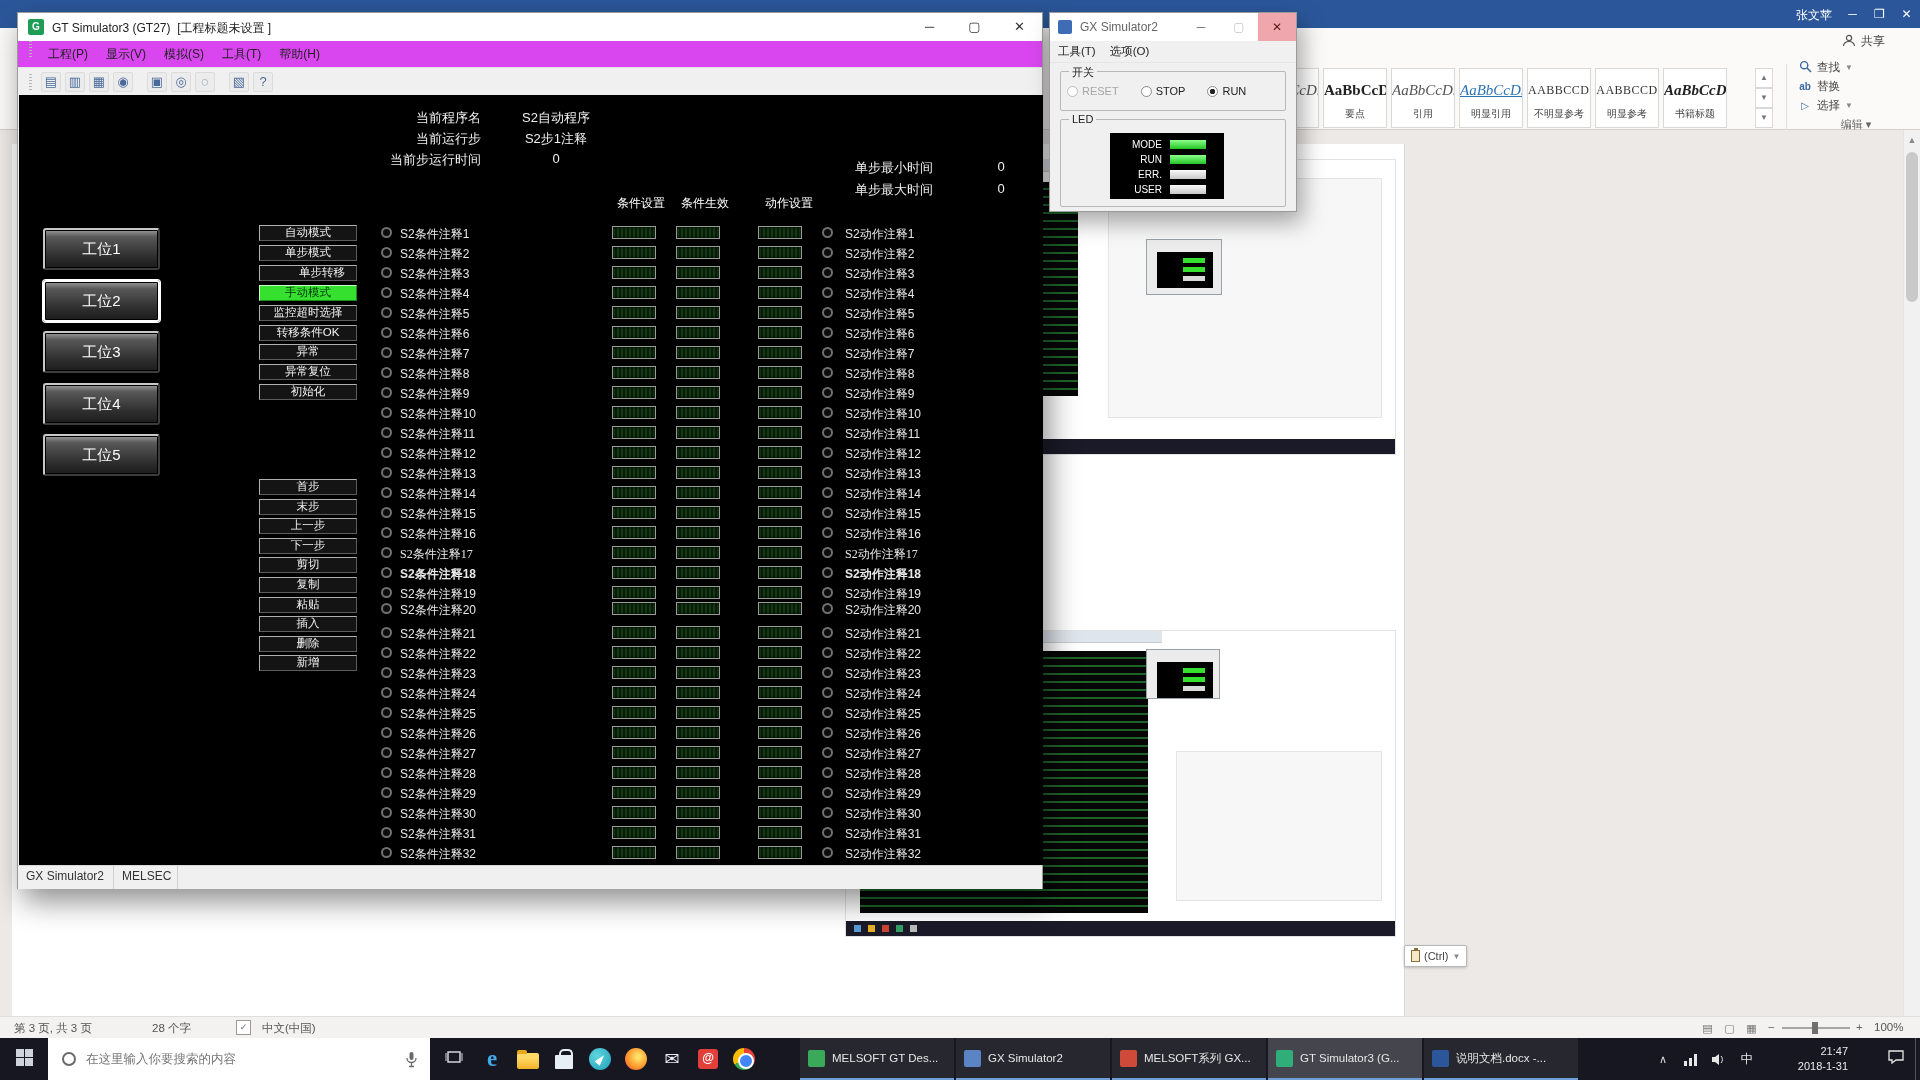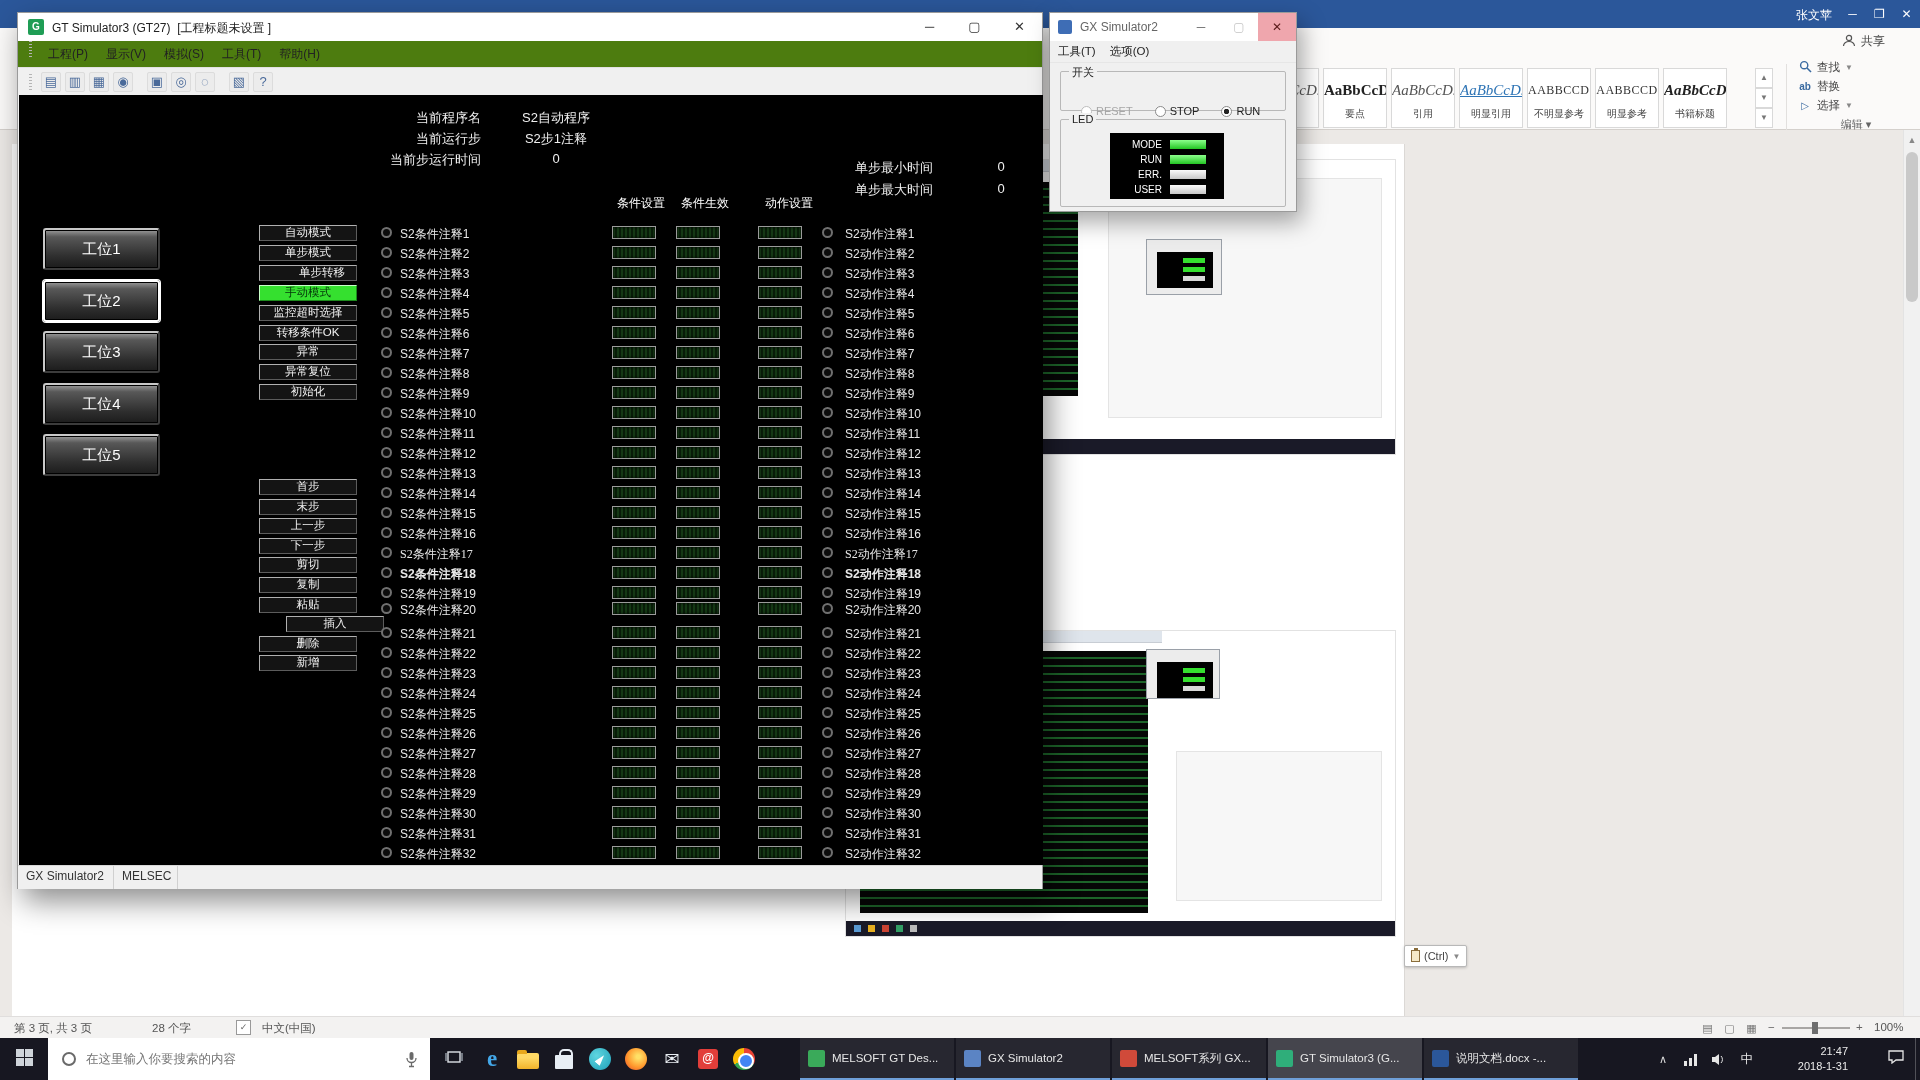--- a/index.html
+++ b/index.html
@@ -74,21 +74,21 @@
 #ws-plus{position:absolute;left:1856px;top:4px;color:#666;}
 #ws-zoom{position:absolute;left:1874px;top:4px;}
 
 
 #gt-window{position:absolute;left:17px;top:12px;width:1026px;height:877px;background:#f0f0f0;border:1px solid #9a9a9a;box-shadow:6px 12px 28px rgba(0,0,0,.45);z-index:20;}
 #gt-titlebar{position:absolute;left:0;top:0;width:100%;height:28px;background:#fff;}
 #gt-app-icon{position:absolute;left:10px;top:6px;width:16px;height:16px;background:#1f9d55;border-radius:2px;color:#fff;font-size:10px;line-height:16px;text-align:center;font-weight:bold;}
 #gt-title{position:absolute;left:34px;top:7px;font-size:12px;color:#222;white-space:pre;}
 .cap{position:absolute;top:0;width:45px;height:28px;text-align:center;line-height:28px;font-size:13px;color:#333;}
 #gt-min{right:90px}#gt-max{right:45px}#gt-close{right:0}
-#gt-menubar{position:absolute;left:0;top:28px;width:100%;height:26px;background:#4d7c0f;display:flex;align-items:flex-start;padding-left:4px;}
+#gt-menubar{position:absolute;left:0;top:28px;width:100%;height:26px;background:#d946ef;display:flex;align-items:flex-start;padding-left:4px;}
 .grip{width:3px;height:16px;margin:0 7px;background:repeating-linear-gradient(180deg,#b5b5b5 0 1px,transparent 1px 3px);}
 #gt-menubar-items{display:flex;}
 .gt-menu{padding:0 9px;font-size:12px;color:#222;line-height:26px;}
 #gt-toolbar{position:absolute;left:0;top:54px;width:100%;height:28px;background:#f0f0f0;border-top:1px solid #e2e2e2;display:flex;align-items:center;padding-left:4px;}
 #gt-toolbar-icons{display:flex;align-items:center;}
 .tbico{width:20px;height:20px;margin:0 2px;border-radius:2px;font-size:13px;line-height:18px;text-align:center;color:#4a6a9a;background:#ececec;border:1px solid #dcdcdc;}
 .tbico.sep{margin-left:12px;}
 #gt-canvas{position:absolute;left:1px;top:82px;width:1024px;height:770px;background:#000;overflow:hidden;}
 #gt-statusbar{position:absolute;left:0;top:852px;width:100%;height:24px;background:#f0f0f0;border-top:1px solid #d8d8d8;display:flex;font-size:12px;color:#333;}
 .pane{border-right:1px solid #d0d0d0;padding:3px 8px 0 8px;height:100%;white-space:nowrap;}
@@ -128,21 +128,21 @@
 #gx-title{position:absolute;left:30px;top:7px;font-size:12px;color:#666;}
 .gx-cap{position:absolute;top:0;width:38px;height:28px;text-align:center;line-height:28px;font-size:12px;color:#666;}
 #gx-min{right:76px;}
 #gx-max{right:38px;color:#c4c4c4;}
 #gx-close{right:0;background:#efa6ad;color:#5a1a1a;}
 #gx-menubar{position:absolute;left:0;top:28px;width:100%;height:22px;background:#f0f0f0;display:flex;padding-left:8px;gap:14px;font-size:11.5px;color:#222;align-items:center;border-bottom:1px solid #e6e6e6;}
 .gx-group{position:absolute;border:1px solid #b8b8b8;border-radius:2px;}
 #gx-group-switch{left:10px;top:58px;width:226px;height:40px;}
 #gx-group-led{left:10px;top:106px;width:226px;height:88px;}
 .gx-legend{position:absolute;top:-7px;left:8px;background:#f0f0f0;padding:0 3px;font-size:11px;color:#222;}
-#gx-switches{position:absolute;left:20px;top:13px;display:flex;gap:22px;margin-top:20px;}
+#gx-switches{position:absolute;left:6px;top:13px;display:flex;gap:22px;}
 .radio-item{display:flex;align-items:center;gap:4px;font-size:11px;color:#222;}
 .radio-item.disabled{color:#a6a6a6;}
 .radio{width:11px;height:11px;border:1px solid #8a8a8a;border-radius:50%;background:#fff;flex:0 0 11px;}
 .radio-item.disabled .radio{border-color:#bdbdbd;}
 .radio.checked{background:radial-gradient(circle,#222 0 2.5px,#fff 3px);}
 #gx-led-panel{position:absolute;left:49px;top:13px;width:114px;height:66px;background:#000;padding-top:4px;}
 .led-row{display:flex;align-items:center;height:15px;padding-left:6px;}
 .led-label{width:46px;text-align:right;color:#fff;font-size:10px;margin-right:8px;}
 .led-bar{width:36px;height:9px;}
 .led-bar.on{background:linear-gradient(180deg,#8cff8c,#23c523);}
@@ -395,21 +395,21 @@
           <div class="hmi-btn" style="top: 289.2px;">初始化</div>
         </div>
       <div id="step-buttons">
           <div class="hmi-btn" style="top: 384px;">首步</div>
           <div class="hmi-btn" style="top: 403.6px;">末步</div>
           <div class="hmi-btn" style="top: 423.2px;">上一步</div>
           <div class="hmi-btn" style="top: 442.8px;">下一步</div>
           <div class="hmi-btn" style="top: 462.4px;">剪切</div>
           <div class="hmi-btn" style="top: 482px;">复制</div>
           <div class="hmi-btn" style="top: 501.6px;">粘贴</div>
-          <div class="hmi-btn" style="top: 521.2px; margin-left: 27px;">插入</div>
+          <div class="hmi-btn" style="top: 521.2px;">插入</div>
           <div class="hmi-btn" style="top: 540.8px;">删除</div>
           <div class="hmi-btn" style="top: 560.4px;">新增</div>
         </div>
       <div id="hmi-rows">
           <div class="hmi-row" style="top: 130px;">
             <div class="ind c1"></div>
             <div class="rlabel l1">S2条件注释1</div>
             <div class="bar b1"></div>
             <div class="bar b2"></div>
             <div class="bar b3"></div>

